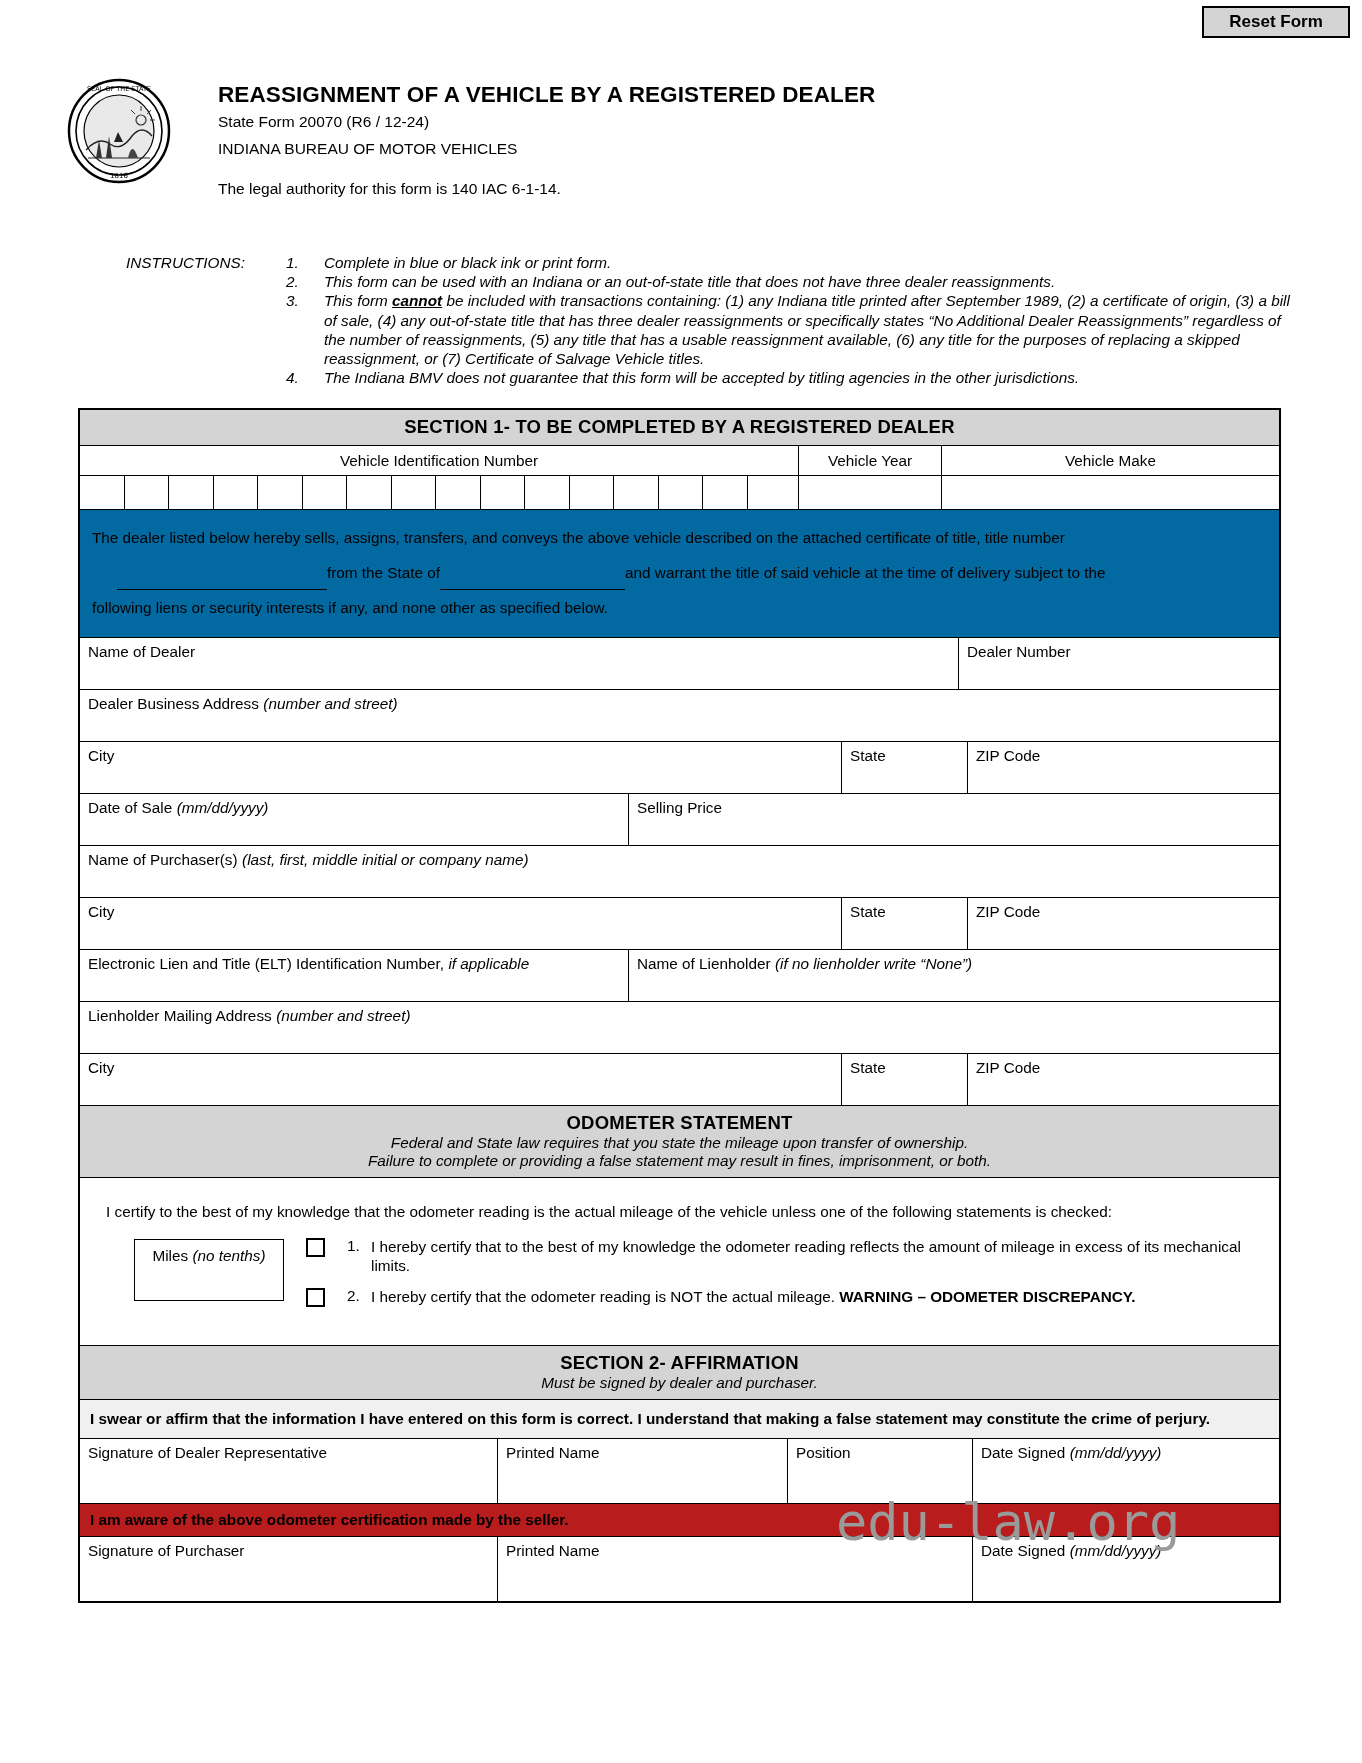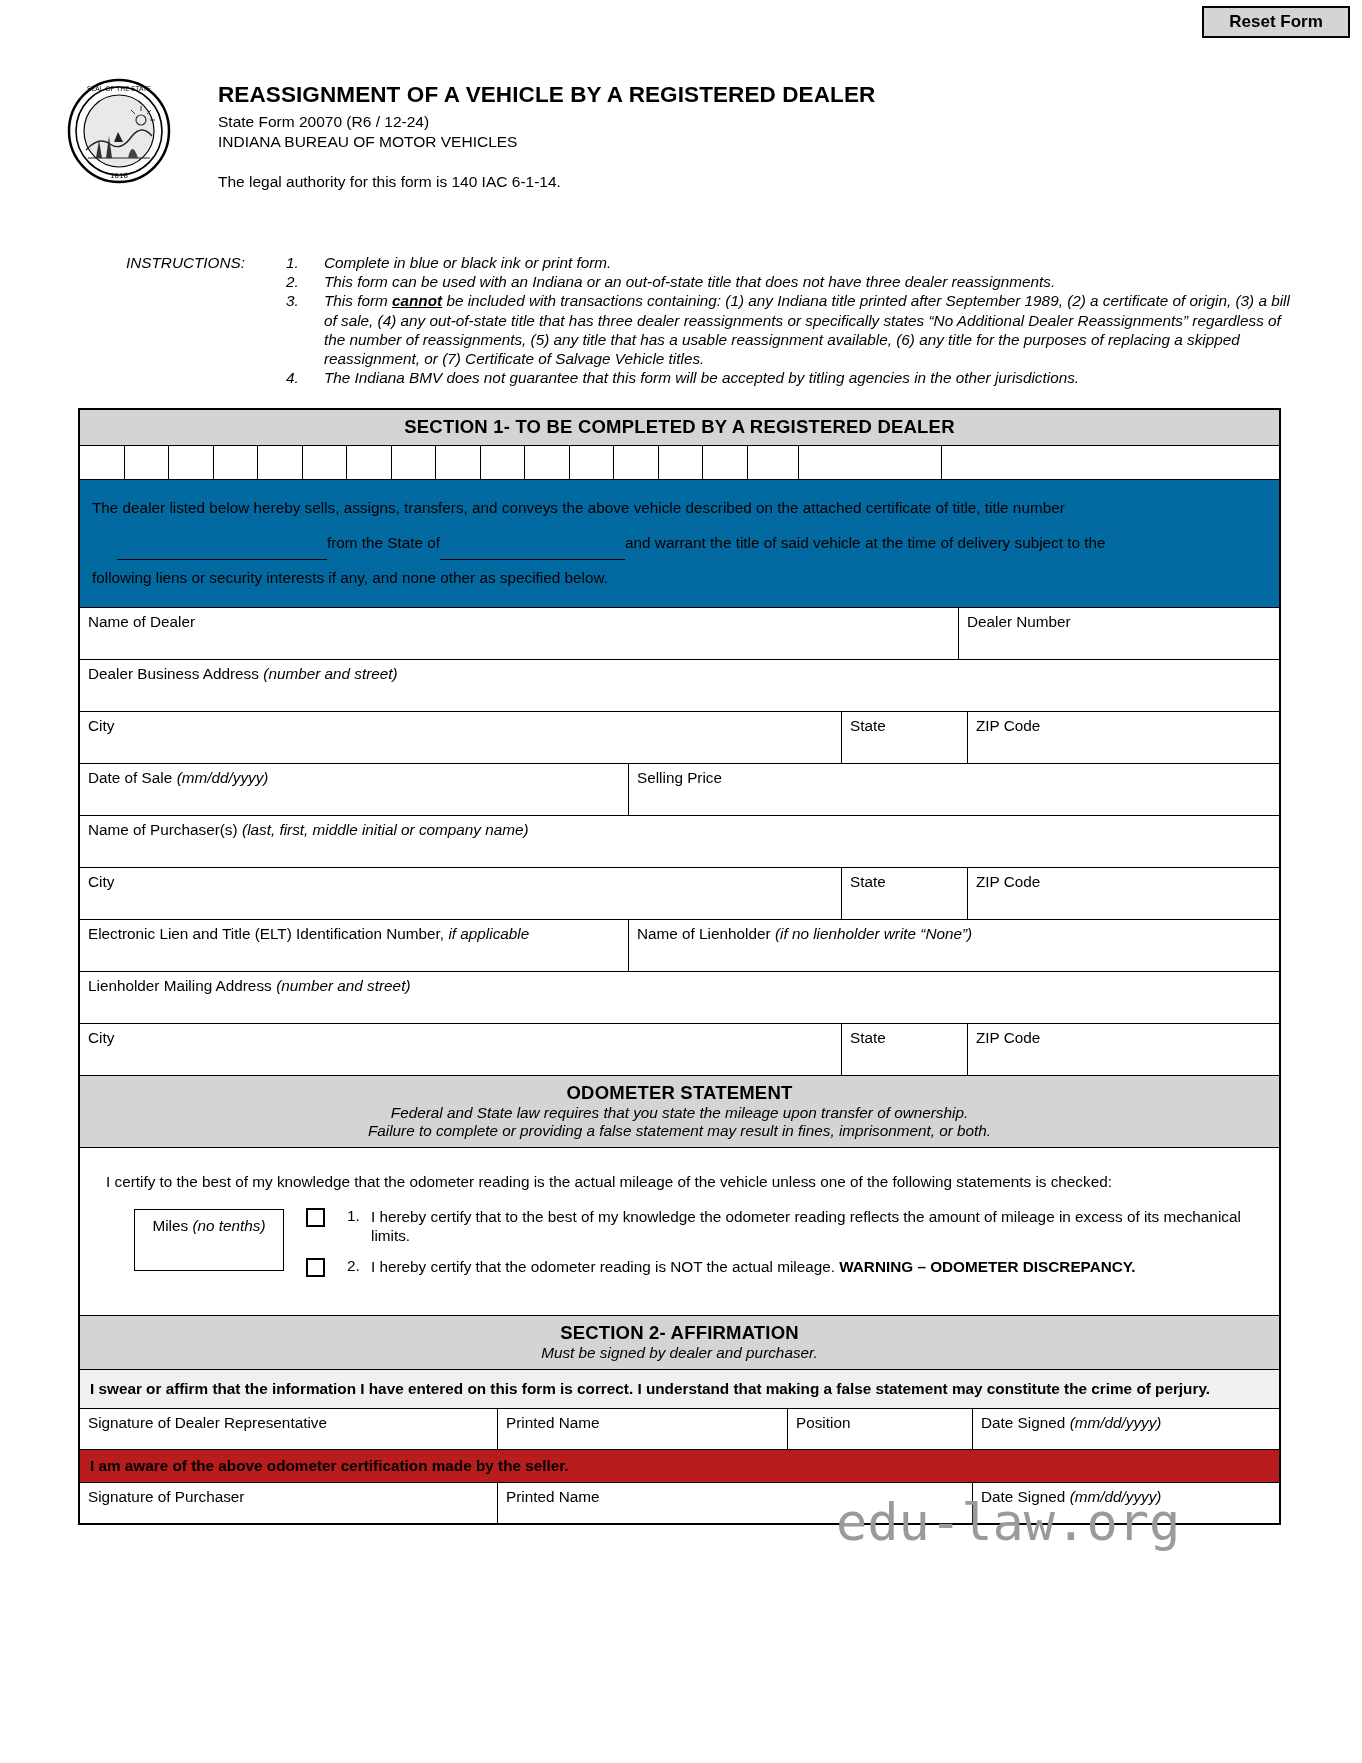--- a/index.html
+++ b/index.html
@@ -54,21 +54,21 @@
     height: 106px;
   }
   .head-text { position: absolute; left: 218px; top: 12px; }
   .form-title {
     font-size: 22.5px;
     font-weight: bold;
     letter-spacing: 0.1px;
     white-space: nowrap;
   }
   .form-sub { font-size: 15.5px; margin-top: 5px; }
-  .form-sub2 { font-size: 15.5px; margin-top: 2px; }
+  .form-sub2 { font-size: 15.5px; margin-top: 9px; }
   .legal-auth { font-size: 15.5px; margin-top: 22px; }
 
   
   .instructions {
     position: absolute;
     top: 253px;
     left: 78px;
     width: 1180px;
     font-style: italic;
     font-size: 15.3px;
@@ -132,21 +132,21 @@
   .blank-line {
     display: inline-block;
     border-bottom: 1px solid #000;
     height: 15px;
     vertical-align: bottom;
   }
   .bl1 { width: 210px; margin-left: 25px; }
   .bl2 { width: 185px; }
 
   .fieldcell { height: 51px; }
-  .fieldcell-tall { height: 40px; }
+  .fieldcell-tall { height: 64px; }
 
   
   .odo-cert { padding: 9px 10px 4px 10px; font-size: 15.3px; }
   .odo-body { display: flex; padding: 4px 10px 10px 10px; }
   .miles-box {
     width: 150px;
     height: 62px;
     border: 1px solid #000;
     margin-left: 28px;
     margin-top: 10px;
@@ -246,20 +246,25 @@
     </div>
   </div>
 </div>
 
 <div class="form-box">
 
   <div class="band">
     <div class="band-title">SECTION 1- TO BE COMPLETED BY A REGISTERED DEALER</div>
   </div>
 
+  <div class="row">
+    <div class="cell centerlbl" style="width:719px">Vehicle Identification Number</div>
+    <div class="cell centerlbl" style="width:143px">Vehicle Year</div>
+    <div class="cell centerlbl last" style="width:337px">Vehicle Make</div>
+  </div>
 
   <div class="vin-row">
     <div class="vin-cells" style="width:719px">
       <div class="vin-cell"></div>
       <div class="vin-cell"></div>
       <div class="vin-cell"></div>
       <div class="vin-cell"></div>
       <div class="vin-cell"></div>
       <div class="vin-cell"></div>
       <div class="vin-cell"></div>

